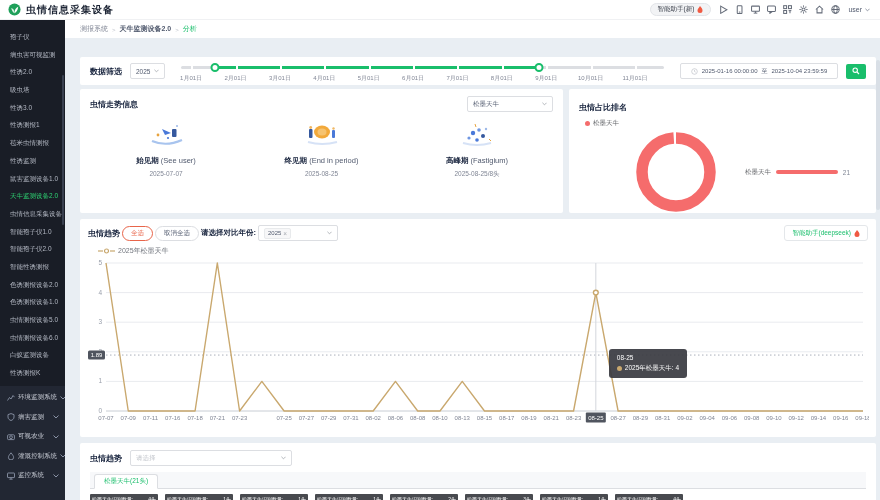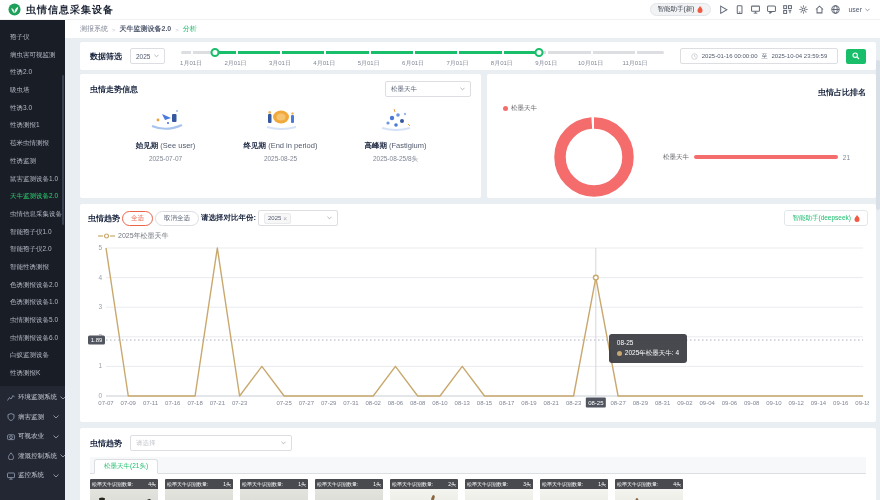--- a/index.html
+++ b/index.html
@@ -26,51 +26,51 @@
     font-size:6.5px; color:#c7cbd4; cursor:pointer; white-space:nowrap; overflow:hidden;}
   .side-sec .chev { margin-left:auto; display:flex; }
   .side-scrollthumb { position:absolute; right:1px; top:55px; width:2px; height:150px;
     background:#39404f; border-radius:1px; }
   .main { flex:1; display:flex; flex-direction:column; min-width:0; position:relative; }
   .breadcrumb { height:18px; background:#fff; display:flex; align-items:center;
     padding-left:15px; font-size:7px; color:#808695; gap:4px; }
   .crumb.device { color:#515a6e; font-weight:bold; }
   .crumb.page { color:#19be6b; }
   .bc-sep::before { content:">"; color:#c0c4cc; font-size:6px; }
-  .content { flex:1; padding:4px 4px 0 15px; overflow:hidden; }
+  .content { flex:1; padding:19px 4px 0 15px; overflow:hidden; }
   .card { background:#fff; border-radius:2px; }
   
   .filter-card { height:28px; display:flex; align-items:center; padding:0 10px; gap:8px; }
   .f-label { font-size:8px; font-weight:bold; color:#17233d; white-space:nowrap; }
   .select { border:1px solid #dcdee2; border-radius:2px; height:16px; display:flex;
     align-items:center; padding:0 5px; font-size:6.5px; color:#515a6e; gap:4px; background:#fff; cursor:pointer;}
   .slider-wrap { flex:1; position:relative; height:24px; margin:4px 8px 0; }
   .slider-track { position:absolute; top:5px; left:0; right:0; height:2.5px; background:#dcdee2; border-radius:2px; }
   .slider-range { position:absolute; top:5px; height:2.5px; background:#19be6b; }
   .slider-tick { position:absolute; top:4px; width:2px; height:5px; background:#fff; }
   .slider-handle { position:absolute; top:1.5px; width:9px; height:9px; border:2px solid #19be6b;
     background:#fff; border-radius:50%; transform:translateX(-50%); cursor:pointer; }
   .slider-label { position:absolute; top:13px; transform:translateX(-50%); font-size:6px;
     color:#808695; white-space:nowrap; }
   .date-range { width:158px; height:16px; border:1px solid #dcdee2; border-radius:2px;
     display:flex; align-items:center; justify-content:center; gap:4px; font-size:6px; color:#515a6e; flex-shrink:0; cursor:pointer;}
   .search-btn { width:20px; height:15px; background:#19be6b; border-radius:2px; display:flex;
     align-items:center; justify-content:center; flex-shrink:0; cursor:pointer; }
   
   .row2 { display:flex; gap:6px; margin-top:4px; height:124px; }
-  .trendinfo-card { width:401px; flex-shrink:0; padding:7px 10px; }
+  .trendinfo-card { width:483px; flex-shrink:0; padding:7px 10px; }
   .panel-title { font-size:8px; font-weight:bold; color:#17233d; }
   .ti-head { display:flex; justify-content:space-between; align-items:center; }
   .species-select { width:86px; justify-content:space-between; }
   .phases { display:flex; justify-content:space-between; margin-top:9px; padding:0 18px; }
   .phase { text-align:center; width:116px; }
   .phase-label { font-size:7.5px; color:#17233d; margin-top:5px; font-weight:bold;}
   .phase-en { font-weight:normal; color:#515a6e; }
   .phase-date { font-size:6.5px; color:#808695; margin-top:4px; }
-  .ratio-card { flex:1; padding:7px 10px; min-width:0;text-align:right; }
+  .ratio-card { flex:1; padding:7px 10px; min-width:0; }
   .legend-row { display:flex; align-items:center; gap:3px; margin:5px 0 0 6px; font-size:6.5px; color:#606266; }
   .legend-dot { width:5px; height:5px; border-radius:50%; }
   .ratio-body { display:flex; align-items:center; height:88px; }
   .donut { margin-left:54px; flex-shrink:0; }
   .bar-row { flex:1; display:flex; align-items:center; gap:5px; margin:0 16px 0 26px; min-width:0;}
   .bar-label { font-size:6.5px; color:#606266; white-space:nowrap; }
   .bar-track { flex:1; height:4px; border-radius:2px; }
   .bar-val { font-size:6.5px; color:#808695; }
   
   .trend-card { margin-top:6px; height:218px; padding:6px 8px; position:relative; }

